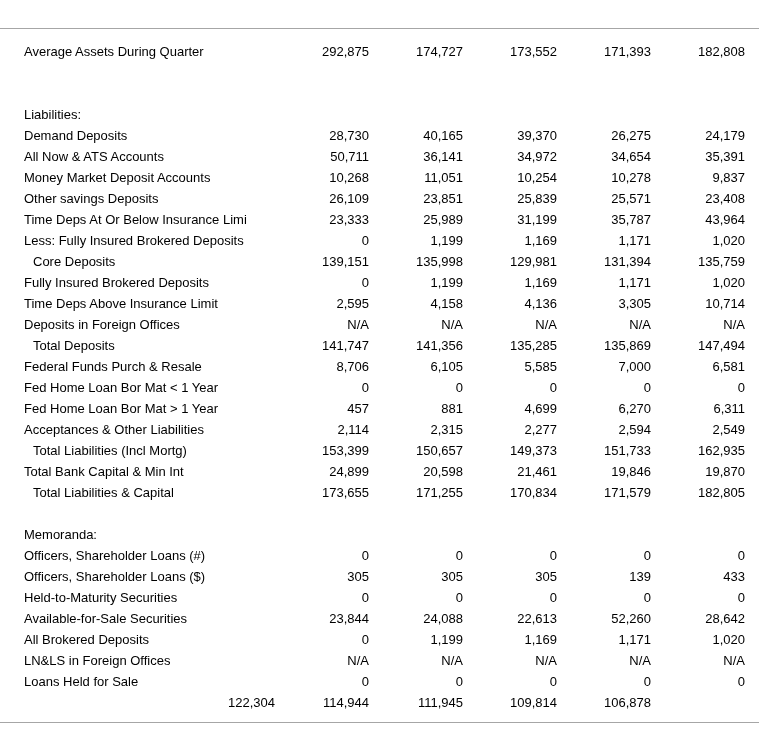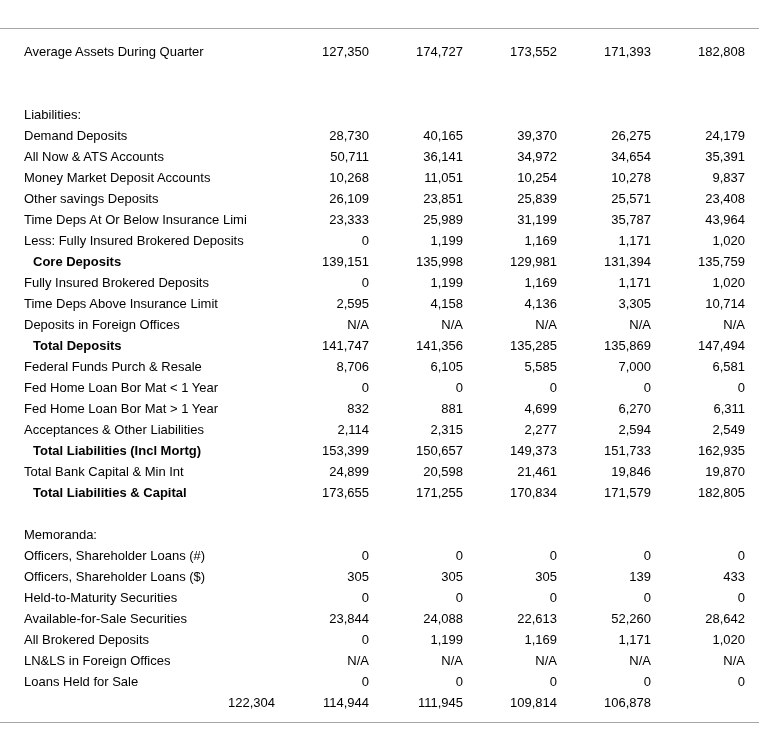--- a/index.html
+++ b/index.html
@@ -30,37 +30,37 @@
     grid-template-columns: 251px 94px 94px 94px 94px 94px;
     height: 21px;
     align-items: center;
     padding-left: 24px;
   }
   .label {
     font-size: 13px;
     white-space: nowrap;
     overflow: hidden;
   }
-  .label.indent { padding-left: 9px; font-weight: bold; }
+  .label.indent { padding-left: 9px; }
   .val {
     font-size: 13px;
     text-align: right;
     white-space: nowrap;
   }
   .spacer { width: 759px; }
 </style>
 </head>
 <body>
 
 <div class="page">
   <div class="rule top"></div>
   <div class="tbody">
   <div class="trow">
     <div class="label">Average Assets During Quarter</div>
-    <div class="val">127,350</div>
+    <div class="val">292,875</div>
     <div class="val">174,727</div>
     <div class="val">173,552</div>
     <div class="val">171,393</div>
     <div class="val">182,808</div>
   </div>
 <div class="spacer" style="height: 42px;"></div>
   <div class="trow">
     <div class="label">Liabilities:</div>
     <div class="val"></div>
     <div class="val"></div>
@@ -181,21 +181,21 @@
     <div class="label">Fed Home Loan Bor Mat &lt; 1 Year</div>
     <div class="val">0</div>
     <div class="val">0</div>
     <div class="val">0</div>
     <div class="val">0</div>
     <div class="val">0</div>
   </div>
 
   <div class="trow">
     <div class="label">Fed Home Loan Bor Mat &gt; 1 Year</div>
-    <div class="val">832</div>
+    <div class="val">457</div>
     <div class="val">881</div>
     <div class="val">4,699</div>
     <div class="val">6,270</div>
     <div class="val">6,311</div>
   </div>
 
   <div class="trow">
     <div class="label">Acceptances &amp; Other Liabilities</div>
     <div class="val">2,114</div>
     <div class="val">2,315</div>

